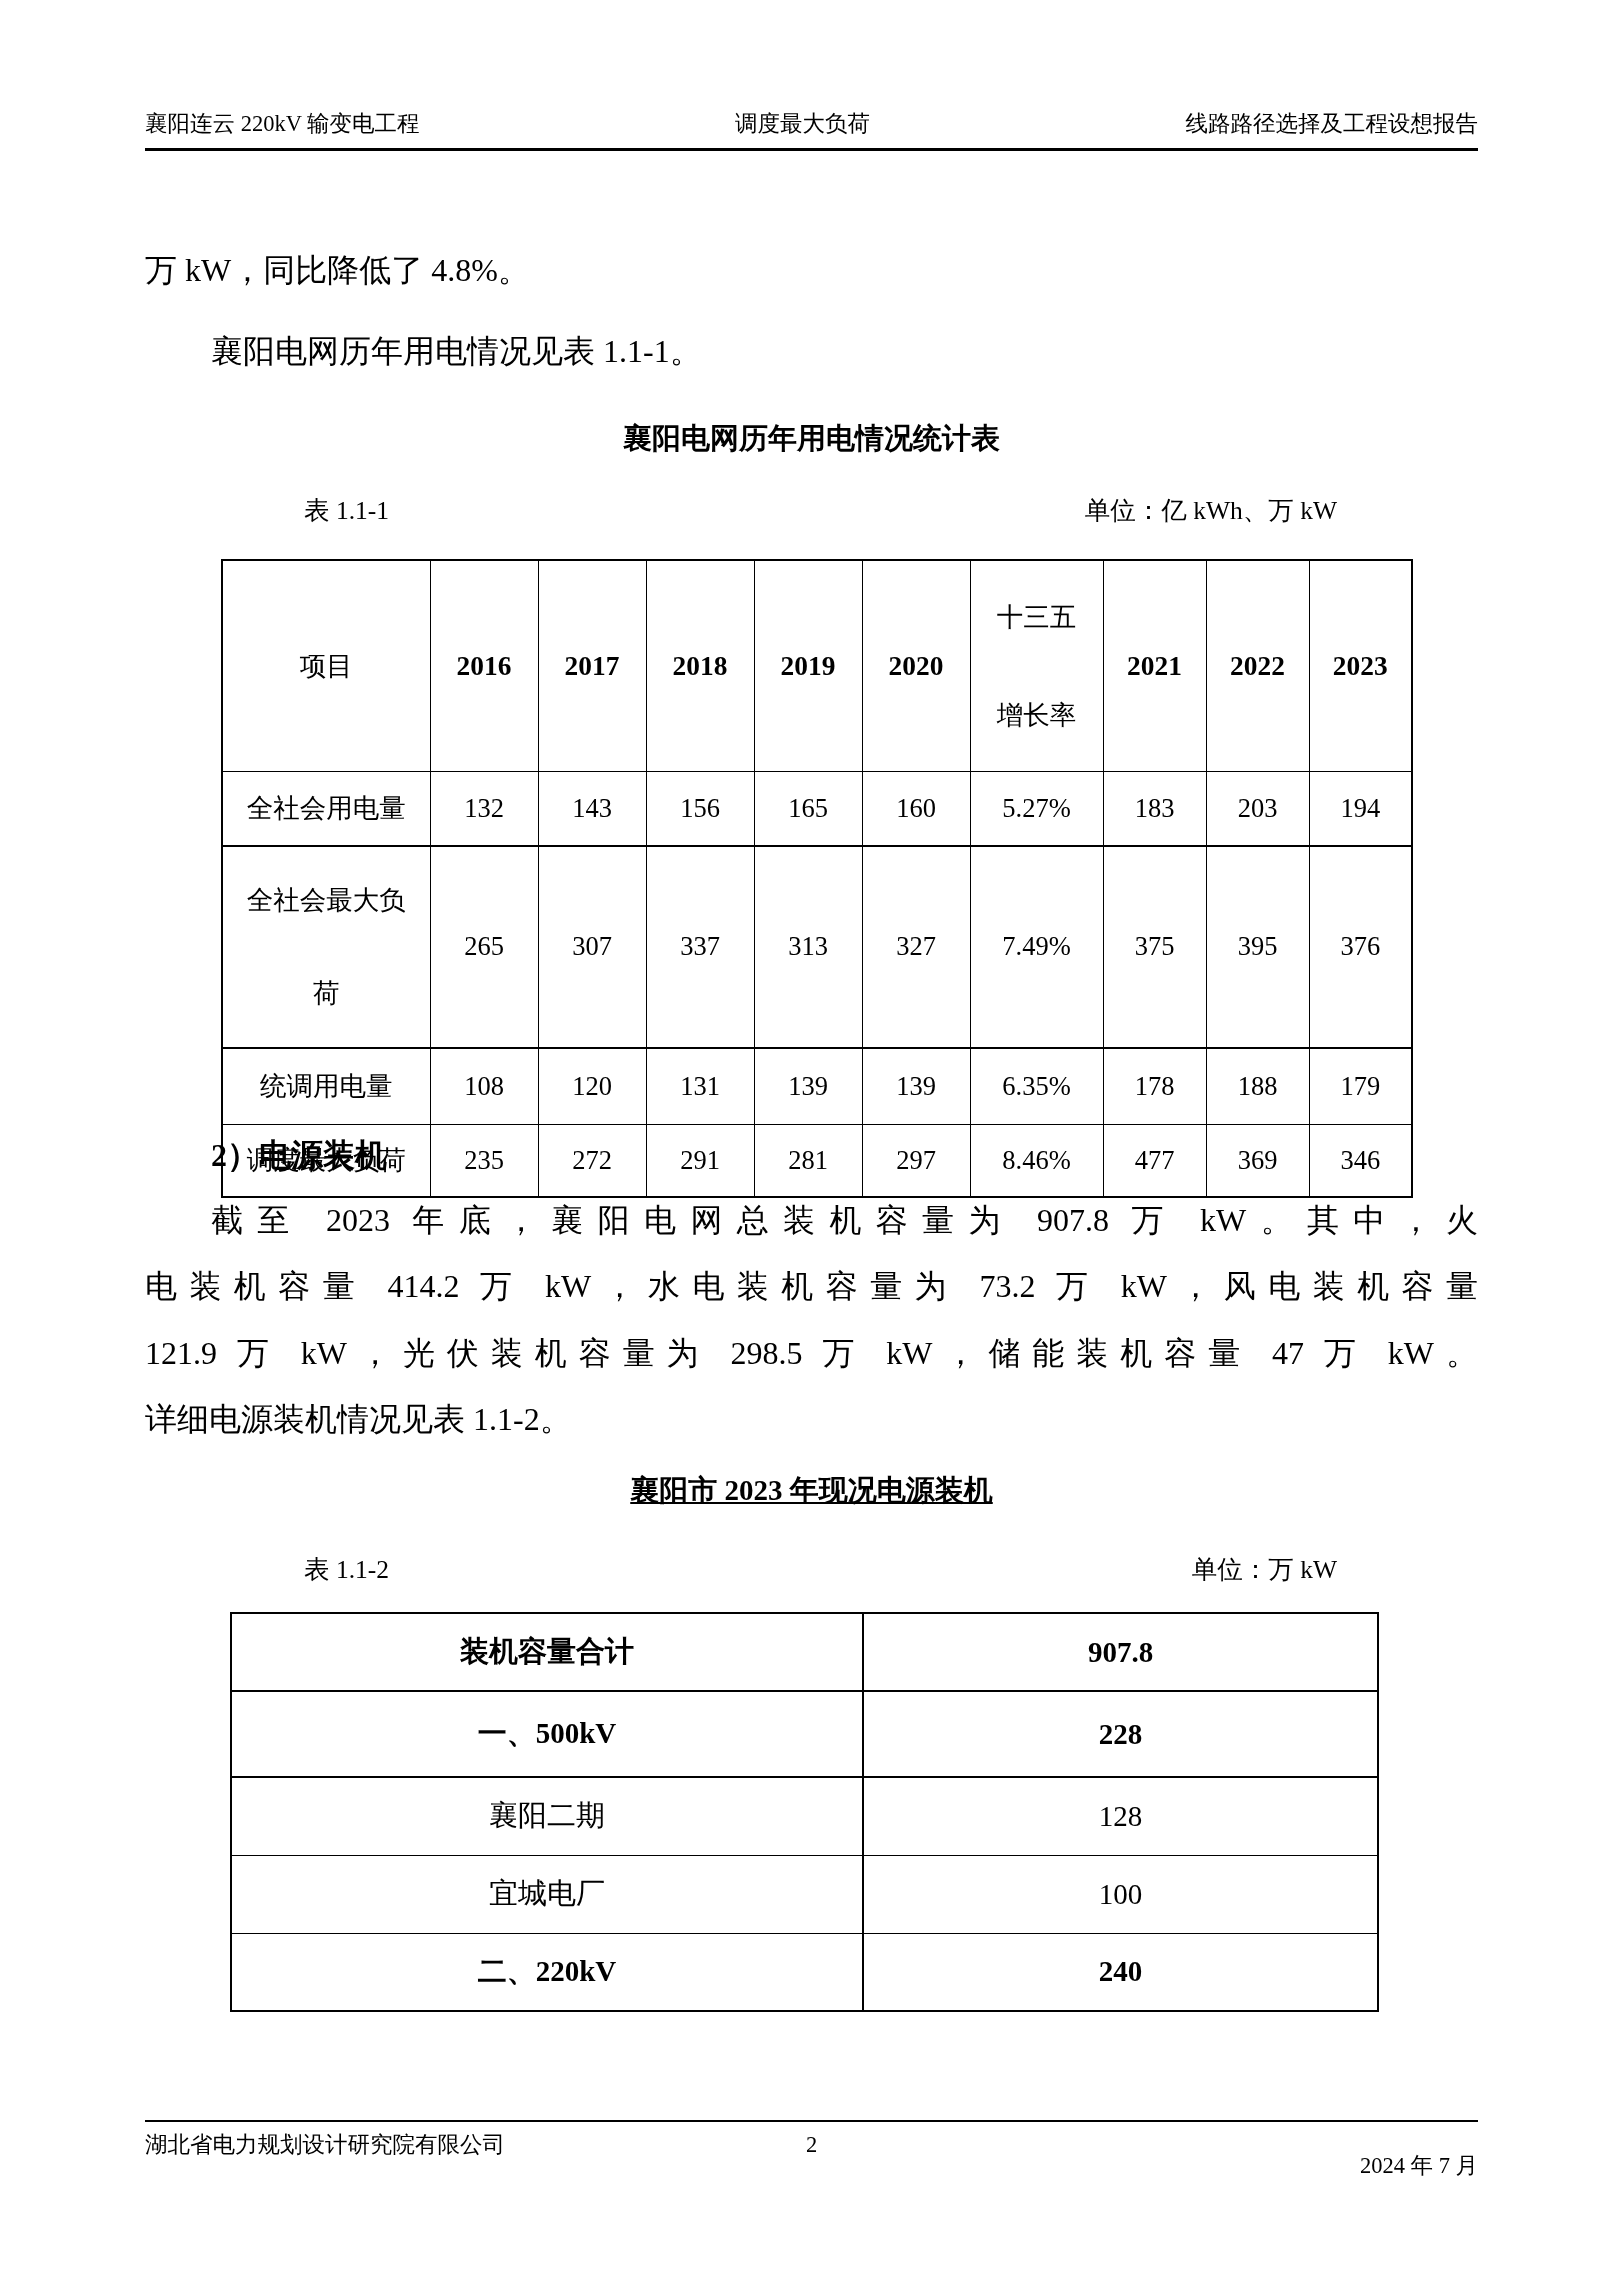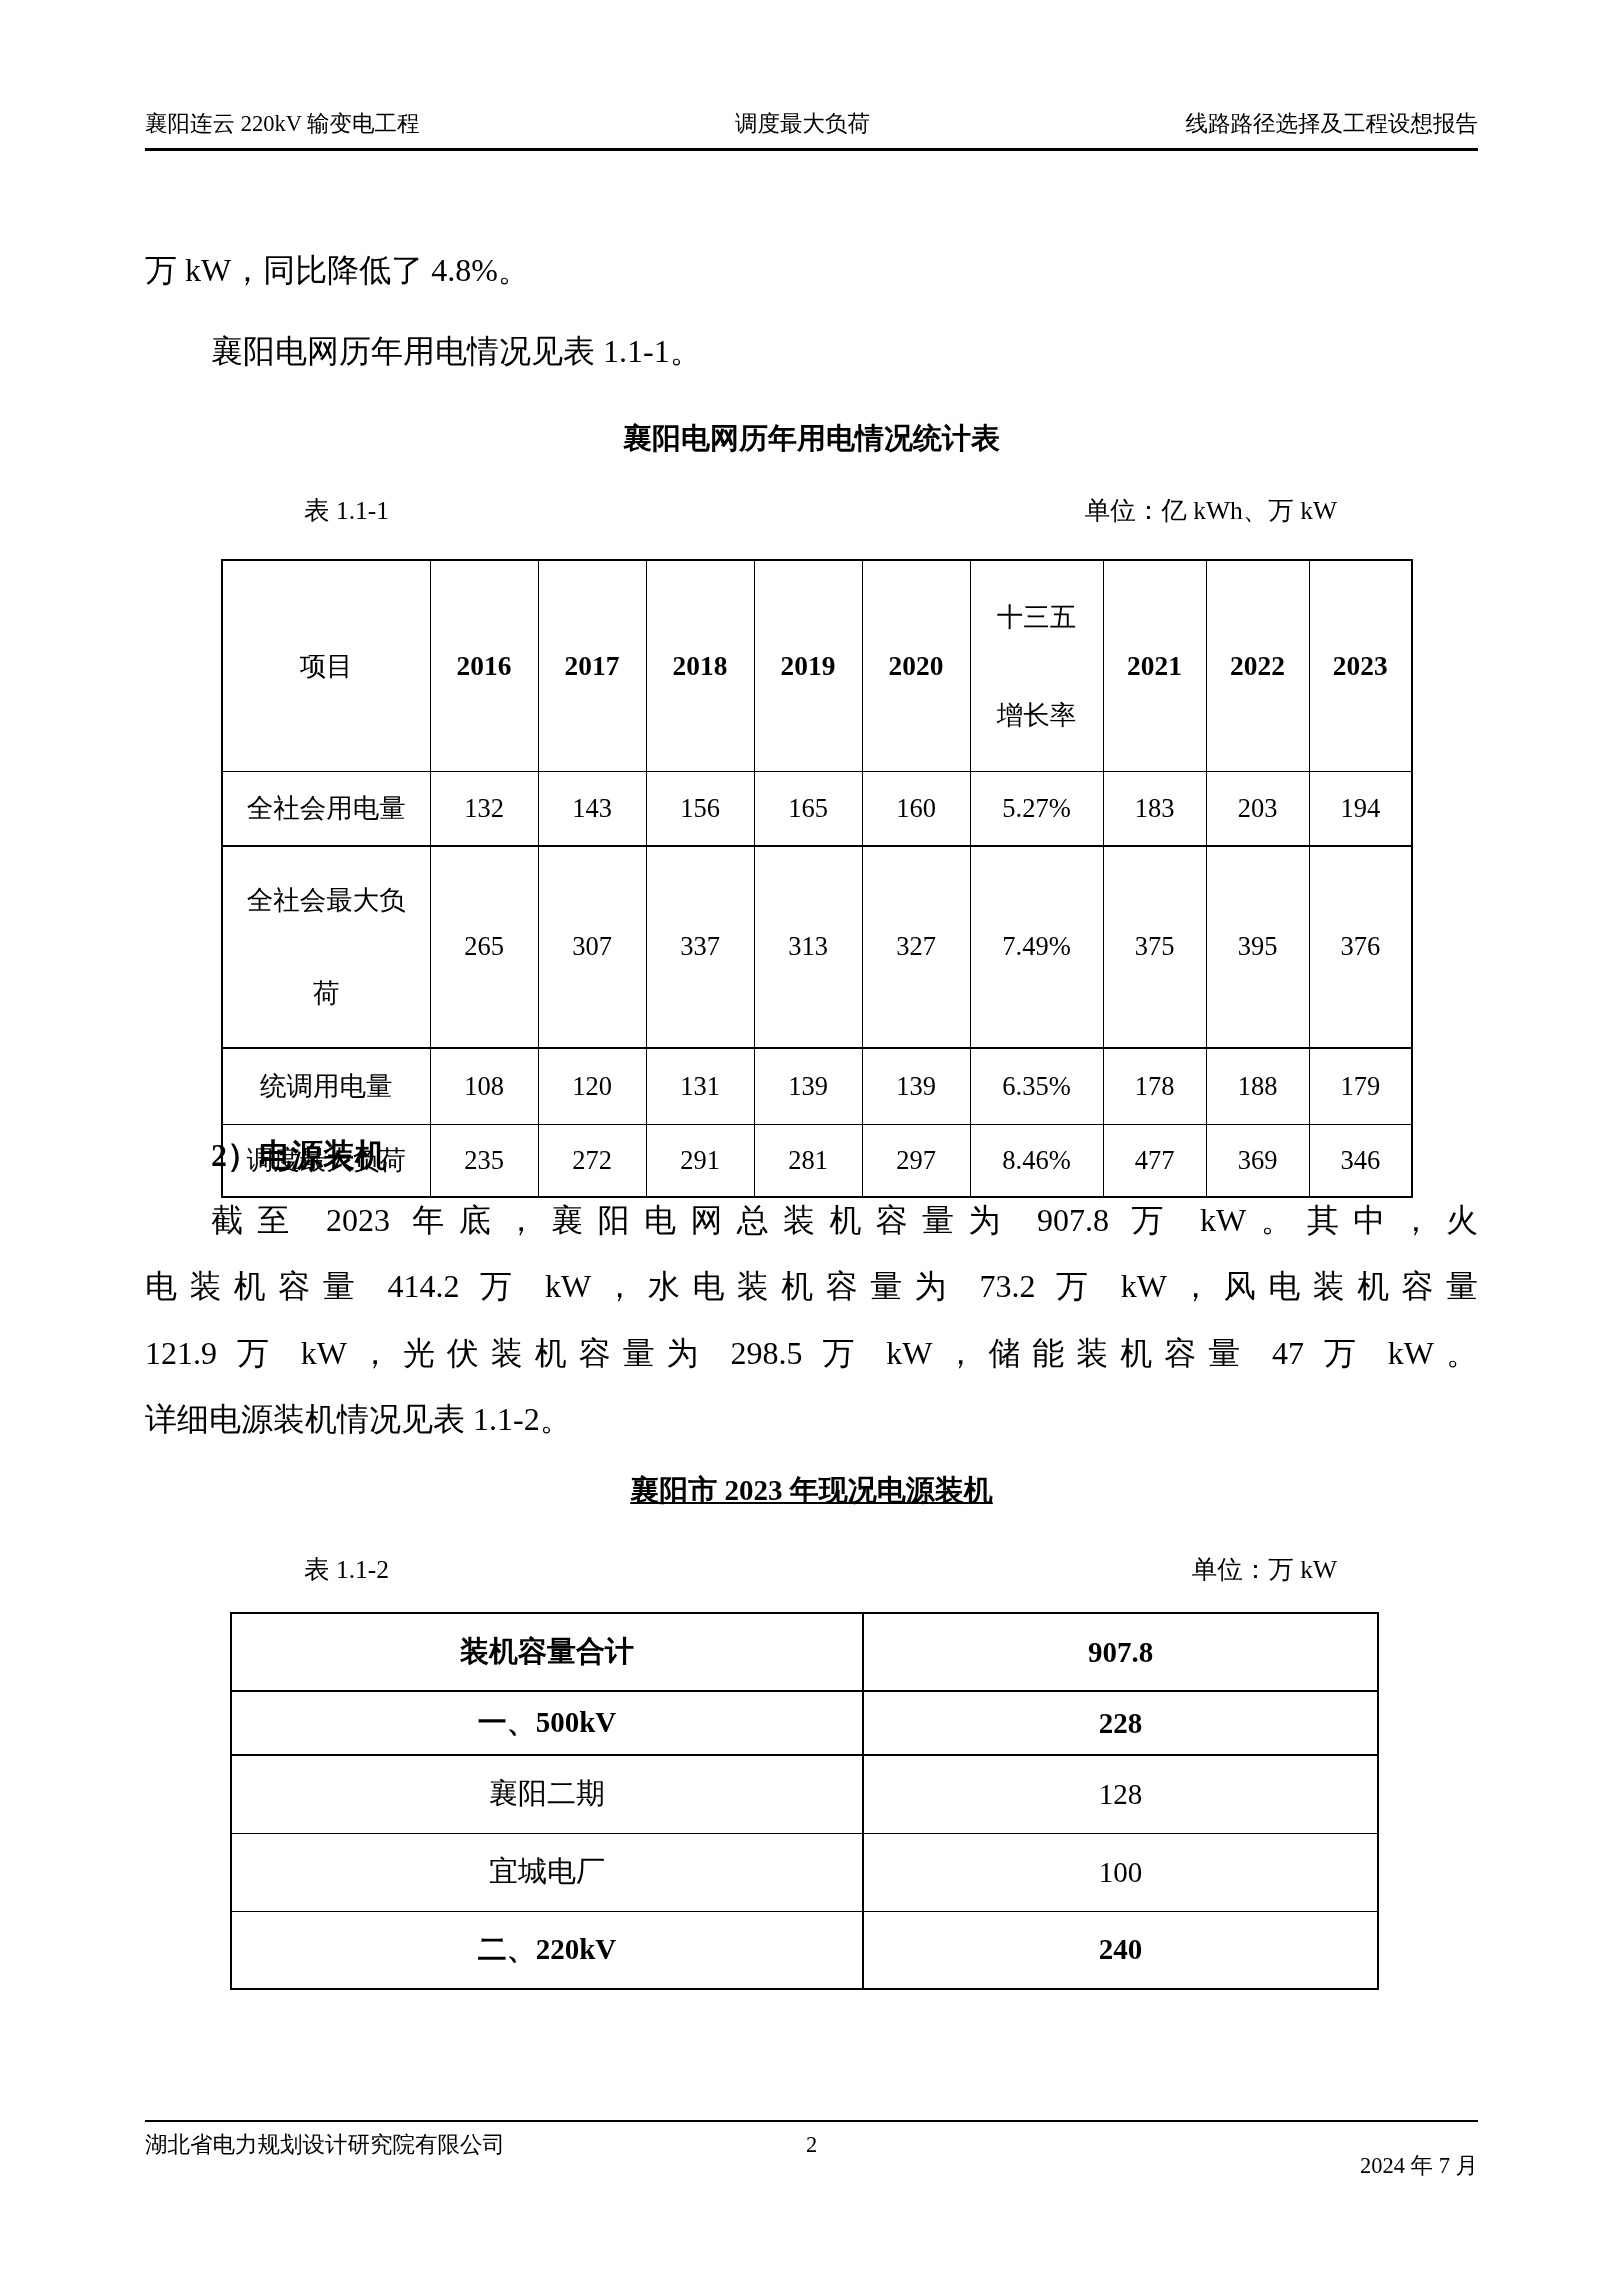--- a/index.html
+++ b/index.html
@@ -162,21 +162,21 @@
   <table class="tb2">
     <colgroup>
         <col style="width:632px">
         <col style="width:515px">
       </colgroup>
     <tbody>
         <tr style="height:78px" class="b thickb">
       <td>装机容量合计</td>
       <td>907.8</td>
     </tr>
-    <tr style="height:64px" class="b thickb">
+    <tr style="height:86px" class="b thickb">
       <td>一、500kV</td>
       <td>228</td>
     </tr>
     <tr style="height:78px">
       <td>襄阳二期</td>
       <td>128</td>
     </tr>
     <tr style="height:78px">
       <td>宜城电厂</td>
       <td>100</td>

